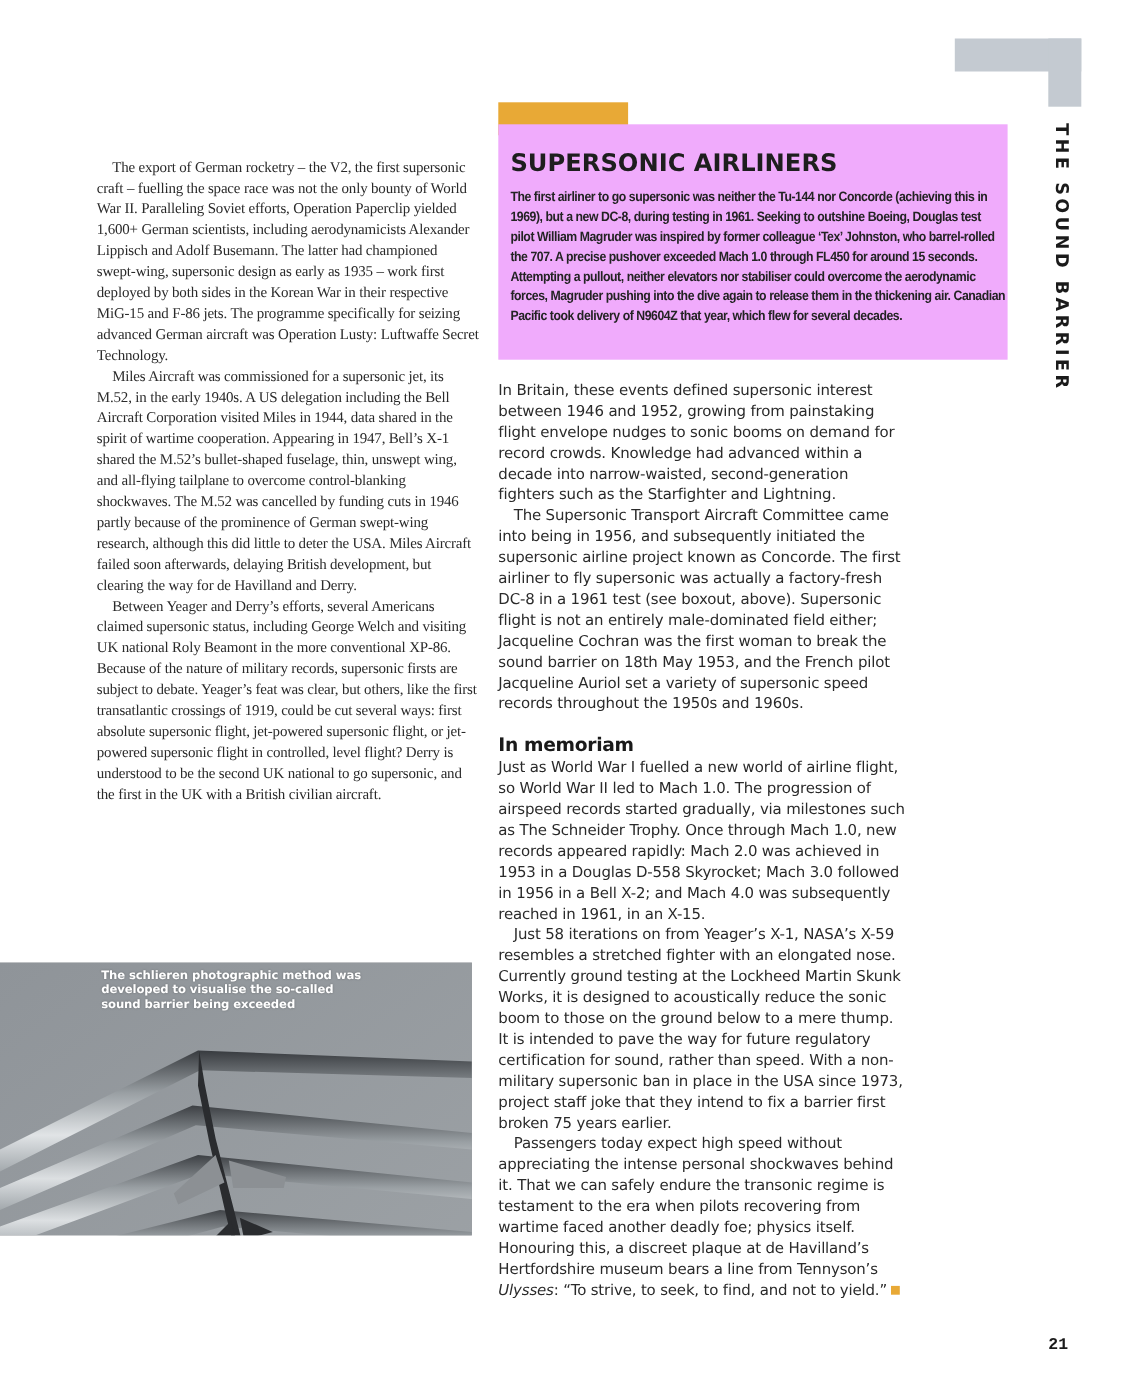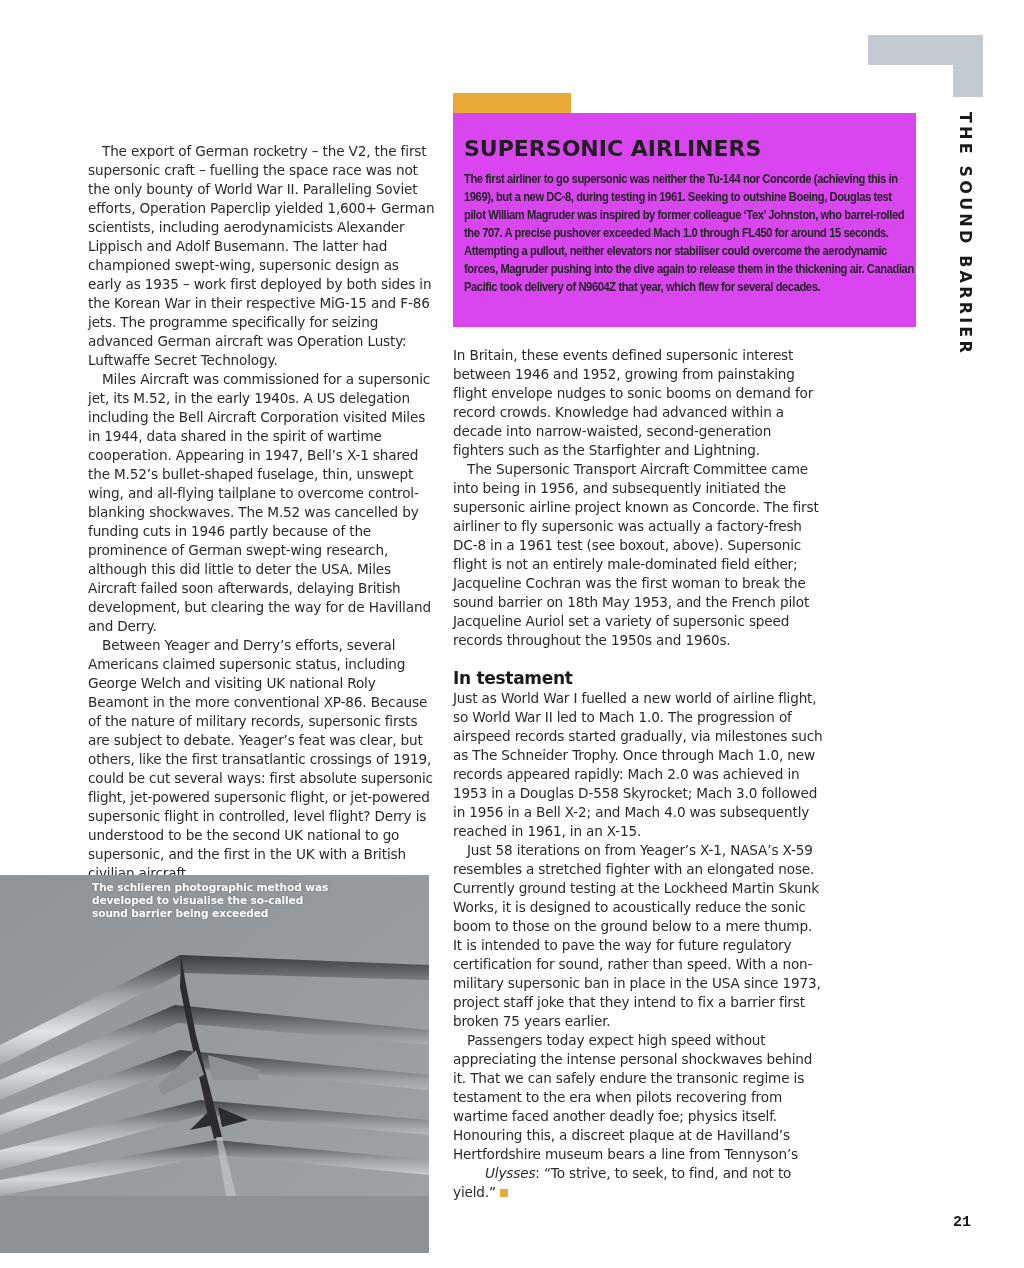--- a/index.html
+++ b/index.html
@@ -4,69 +4,69 @@
   <style>
     html, body { margin: 0; padding: 0; }
     body {
       width: 1024px; height: 1268px; position: relative; overflow: hidden;
       background: #ffffff; color: #2a2a2a;
       font-family: "DejaVu Sans", sans-serif;
     }
     .col-text { font-size: 13.6px; line-height: 19px; letter-spacing: -0.15px; }
     .col-text p { margin: 0; text-indent: 14px; }
     .col-text p.noindent { text-indent: 0; }
-    #left-col { position: absolute; left: 88px; top: 142px; width: 348px; }
+    #left-col { position: absolute; left: 88px; top: 142px; width: 348px; font-family: Liberation Serif, serif; }
     #right-col { position: absolute; left: 453px; top: 346px; width: 372px; }
     .subhead {
       font-family: "DejaVu Sans", sans-serif; font-weight: bold;
       font-size: 17px; line-height: 22px; color: #1a1a1a; margin: 0;
       letter-spacing: -0.3px;
     }
     #section-2-heading { margin-top: 17px; }
     #corner-mark-top { position: absolute; left: 868px; top: 35px; width: 115px; height: 30px; background: #c4cad1; }
     #corner-mark-side { position: absolute; left: 953px; top: 35px; width: 30px; height: 62px; background: #c4cad1; }
     #section-tab {
       position: absolute; left: 950px; top: 112px; width: 30px; height: 250px;
       writing-mode: vertical-rl; font-family: "DejaVu Sans", sans-serif;
       font-weight: bold; font-size: 16px; letter-spacing: 3.2px; color: #1a1a1a;
       line-height: 30px; text-align: left;
     }
     #boxout-tab { position: absolute; left: 453px; top: 93px; width: 118px; height: 30px; background: #e8a936; }
     #boxout {
       position: absolute; left: 453px; top: 113px; width: 463px; height: 214px;
-      background: #d946ef;
+      background: #f0abfc;
     }
     #boxout-title {
       position: absolute; left: 11px; top: 22px; margin: 0;
       font-family: "DejaVu Sans", sans-serif; font-weight: bold; font-size: 22px;
       letter-spacing: 0px; color: #1e1e1e; line-height: 28px;
     }
     #boxout-body {
       position: absolute; left: 11px; top: 57px; width: 448px; margin: 0;
       font-family: "Liberation Sans", sans-serif; font-weight: bold; font-size: 12.4px;
       line-height: 18px; letter-spacing: -0.45px; color: #232323;
       transform: scaleX(0.9); transform-origin: left top; width: 500px;
     }
     #photo {
-      position: absolute; left: 0; top: 875px; width: 429px; height: 378px; overflow: hidden;
+      position: absolute; left: 0; top: 875px; width: 429px; height: 248px; overflow: hidden;
       background: #8e9296;
     }
     #photo svg { position: absolute; left: 0; top: 0; }
     #photo-caption {
       position: absolute; left: 92px; top: 6px; width: 250px;
       font-family: "DejaVu Sans", sans-serif; font-weight: bold; font-size: 10.6px;
       line-height: 13px; color: #ffffff; letter-spacing: -0.1px;
       text-shadow: 0 0 2px rgba(0,0,0,0.3);
     }
     #end-mark { display: inline-block; width: 8px; height: 8px; background: #e8a936; margin-left: 4px; vertical-align: 0px; }
     #page-number {
       position: absolute; left: 953px; top: 1214px; font-family: Liberation Mono, monospace;
       font-weight: bold; font-size: 15px; color: #1a1a1a;
     }
-    em { font-style: italic; margin-left: 32px; }
+    em { font-style: italic; }
   </style>
 </head>
 <body>
 
 <div id="corner-mark-top"></div>
 <div id="corner-mark-side"></div>
 <div id="section-tab">THE SOUND BARRIER</div>
 
 <div id="left-col" class="col-text">
   <p>The export of German rocketry – the V2, the first supersonic craft – fuelling the space race was not the only bounty of World War II. Paralleling Soviet efforts, Operation Paperclip yielded 1,600+ German scientists, including aerodynamicists Alexander Lippisch and Adolf Busemann. The latter had championed swept-wing, supersonic design as early as 1935 – work first deployed by both sides in the Korean War in their respective MiG-15 and F-86 jets. The programme specifically for seizing advanced German aircraft was Operation Lusty: Luftwaffe Secret Technology.</p>
@@ -111,19 +111,19 @@
 <div id="boxout-tab"></div>
 <div id="boxout">
   <h2 id="boxout-title">SUPERSONIC AIRLINERS</h2>
   <p id="boxout-body">The first airliner to go supersonic was neither the Tu-144 nor Concorde (achieving this in 1969), but a new DC-8, during testing in 1961. Seeking to outshine Boeing, Douglas test pilot William Magruder was inspired by former colleague ‘Tex’ Johnston, who barrel-rolled the 707. A precise pushover exceeded Mach 1.0 through FL450 for around 15 seconds. Attempting a pullout, neither elevators nor stabiliser could overcome the aerodynamic forces, Magruder pushing into the dive again to release them in the thickening air. Canadian Pacific took delivery of N9604Z that year, which flew for several decades.</p>
 </div>
 
 <div id="right-col" class="col-text">
   <p class="noindent">In Britain, these events defined supersonic interest between 1946 and 1952, growing from painstaking flight envelope nudges to sonic booms on demand for record crowds. Knowledge had advanced within a decade into narrow-waisted, second-generation fighters such as the Starfighter and Lightning.</p>
   <p>The Supersonic Transport Aircraft Committee came into being in 1956, and subsequently initiated the supersonic airline project known as Concorde. The first airliner to fly supersonic was actually a factory-fresh DC-8 in a 1961 test (see boxout, above). Supersonic flight is not an entirely male-dominated field either; Jacqueline Cochran was the first woman to break the sound barrier on 18th May 1953, and the French pilot Jacqueline Auriol set a variety of supersonic speed records throughout the 1950s and 1960s.</p>
 
-  <h3 id="section-2-heading" class="subhead">In testament</h3>
+  <h3 id="section-2-heading" class="subhead">In memoriam</h3>
   <p class="noindent">Just as World War I fuelled a new world of airline flight, so World War II led to Mach 1.0. The progression of airspeed records started gradually, via milestones such as The Schneider Trophy. Once through Mach 1.0, new records appeared rapidly: Mach 2.0 was achieved in 1953 in a Douglas D-558 Skyrocket; Mach 3.0 followed in 1956 in a Bell X-2; and Mach 4.0 was subsequently reached in 1961, in an X-15.</p>
   <p>Just 58 iterations on from Yeager’s X-1, NASA’s X-59 resembles a stretched fighter with an elongated nose. Currently ground testing at the Lockheed Martin Skunk Works, it is designed to acoustically reduce the sonic boom to those on the ground below to a mere thump. It is intended to pave the way for future regulatory certification for sound, rather than speed. With a non-military supersonic ban in place in the USA since 1973, project staff joke that they intend to fix a barrier first broken 75 years earlier.</p>
   <p><span>Passengers today expect high speed without appreciating the intense personal shockwaves behind it. That we can safely endure the transonic regime is testament to the era when pilots recovering from wartime faced another deadly foe; physics itself. Honouring this, a discreet plaque at de Havilland’s Hertfordshire museum bears a line from Tennyson’s</span> <em>Ulysses</em><span>: “To strive, to seek, to find, and not to yield.”</span><span id="end-mark"></span></p>
 </div>
 
 <div id="page-number">21</div>
 
 </body></html>

